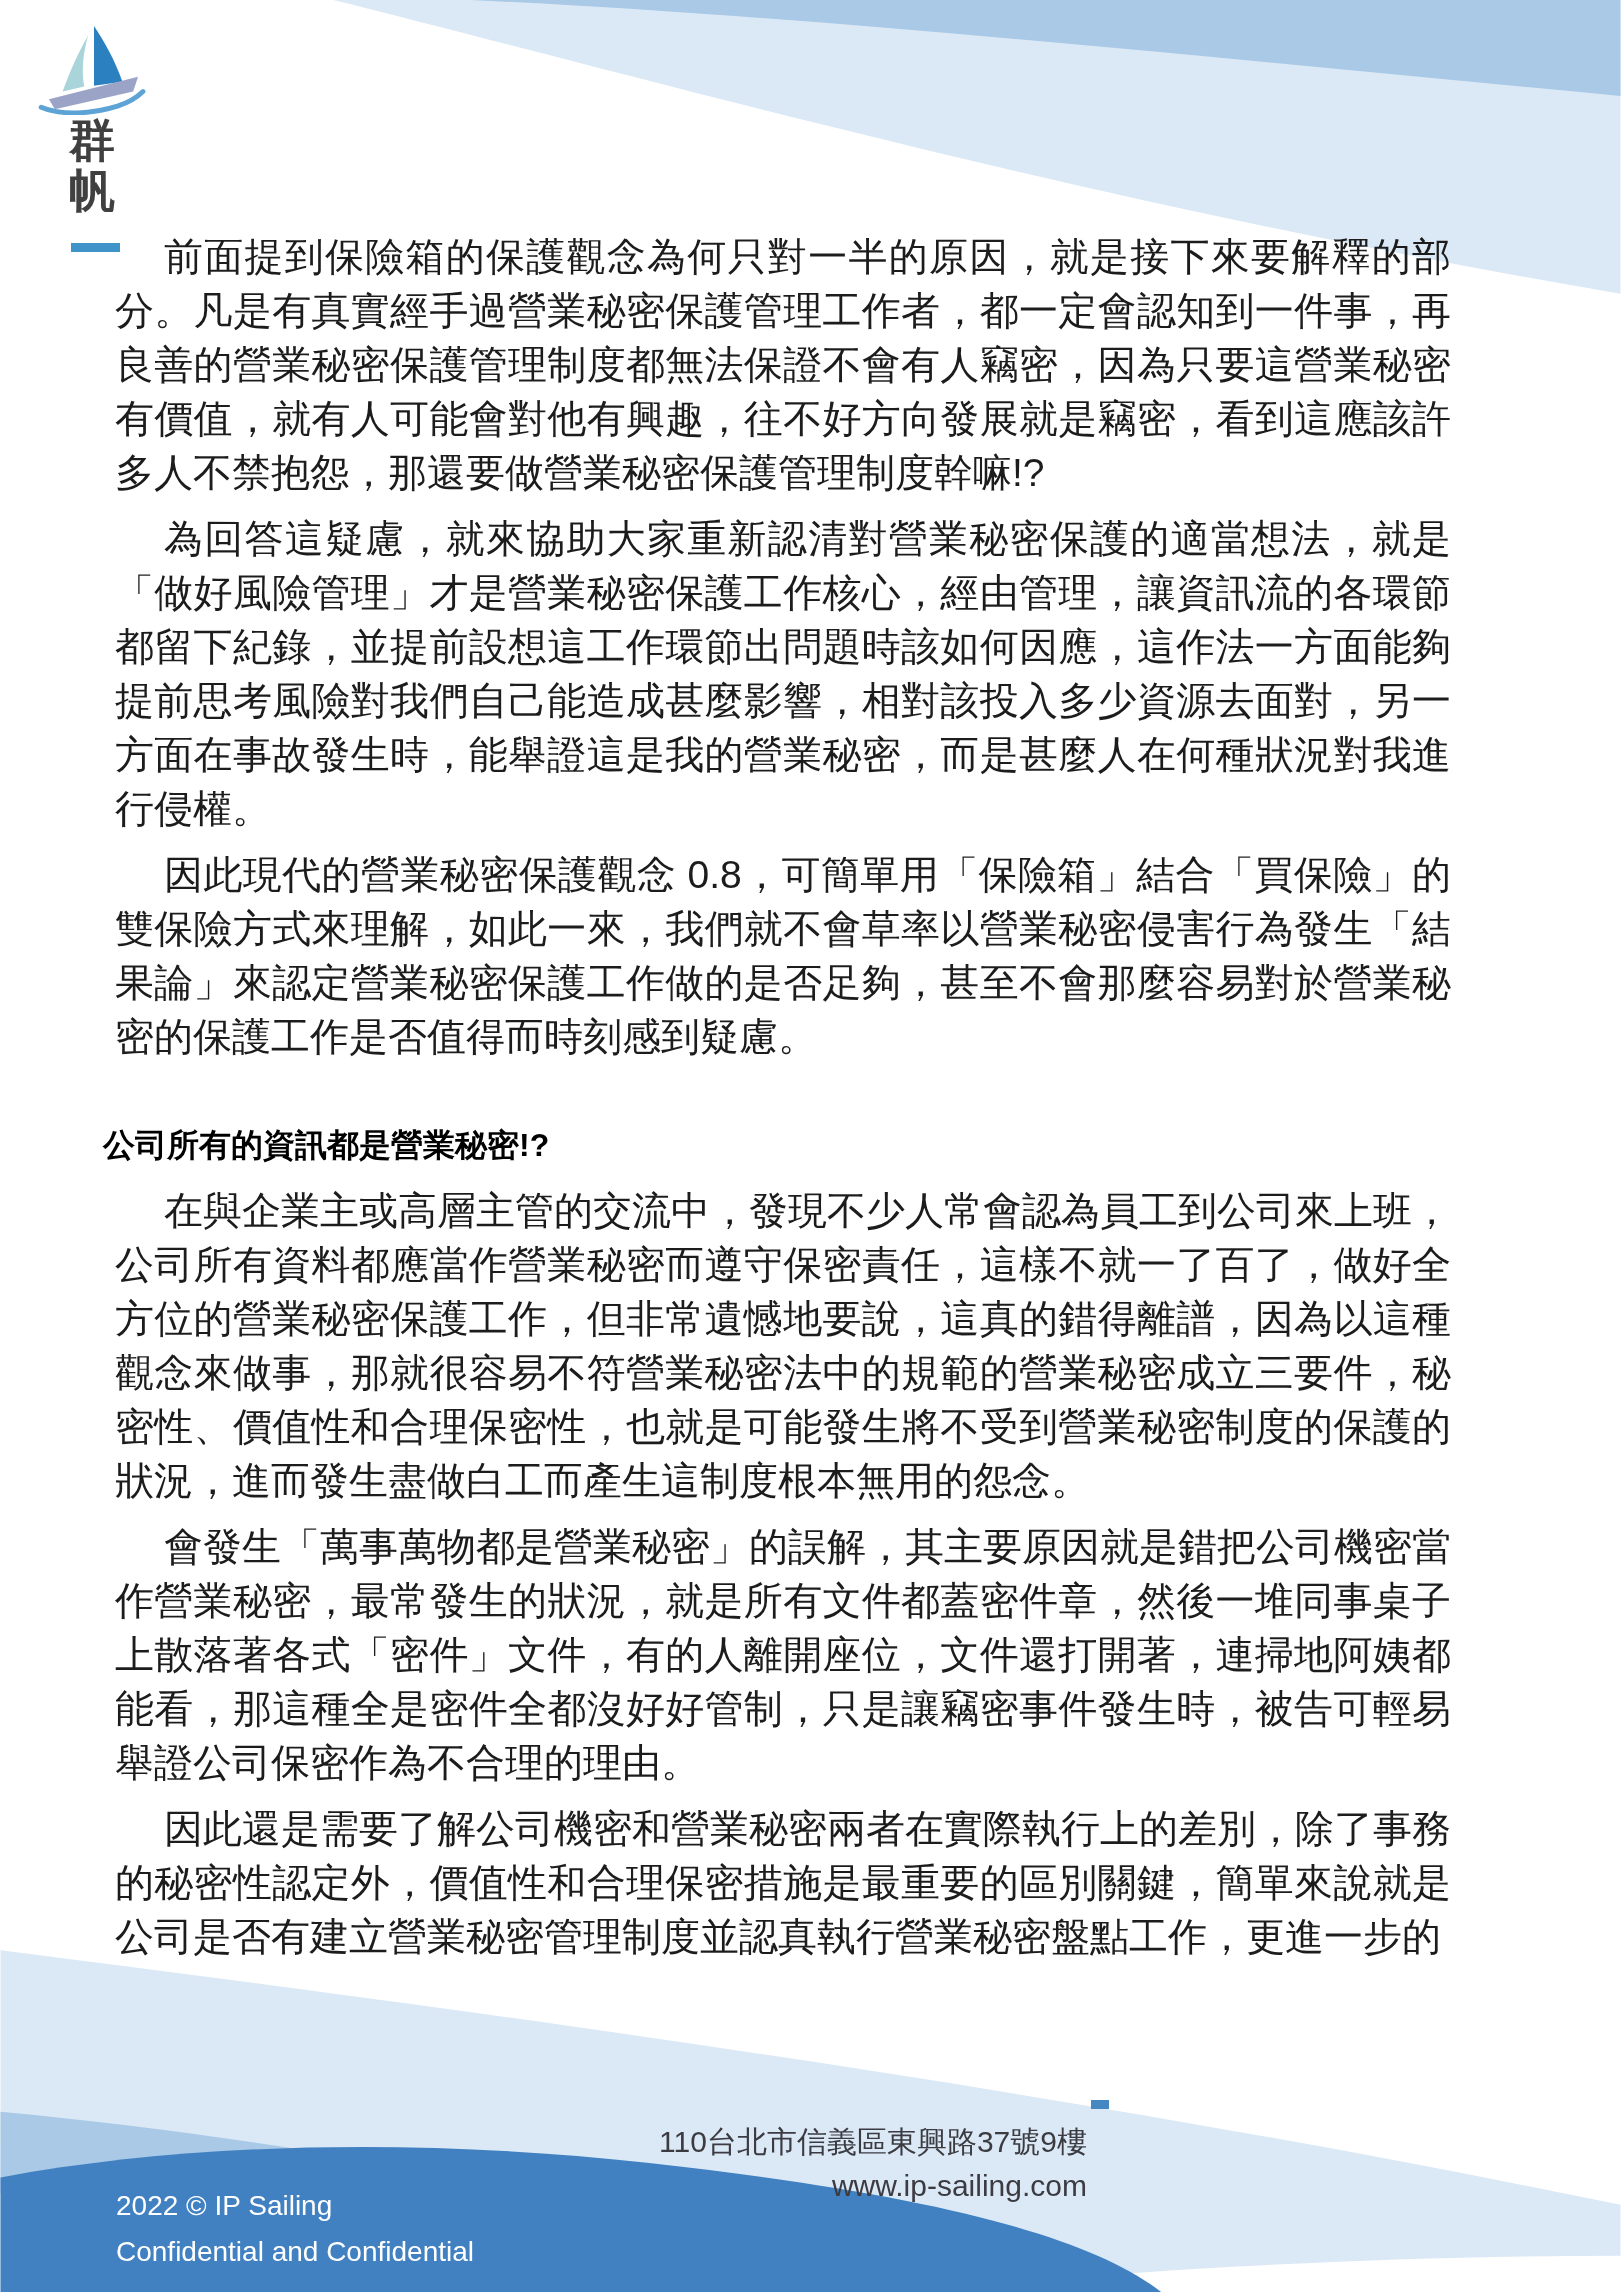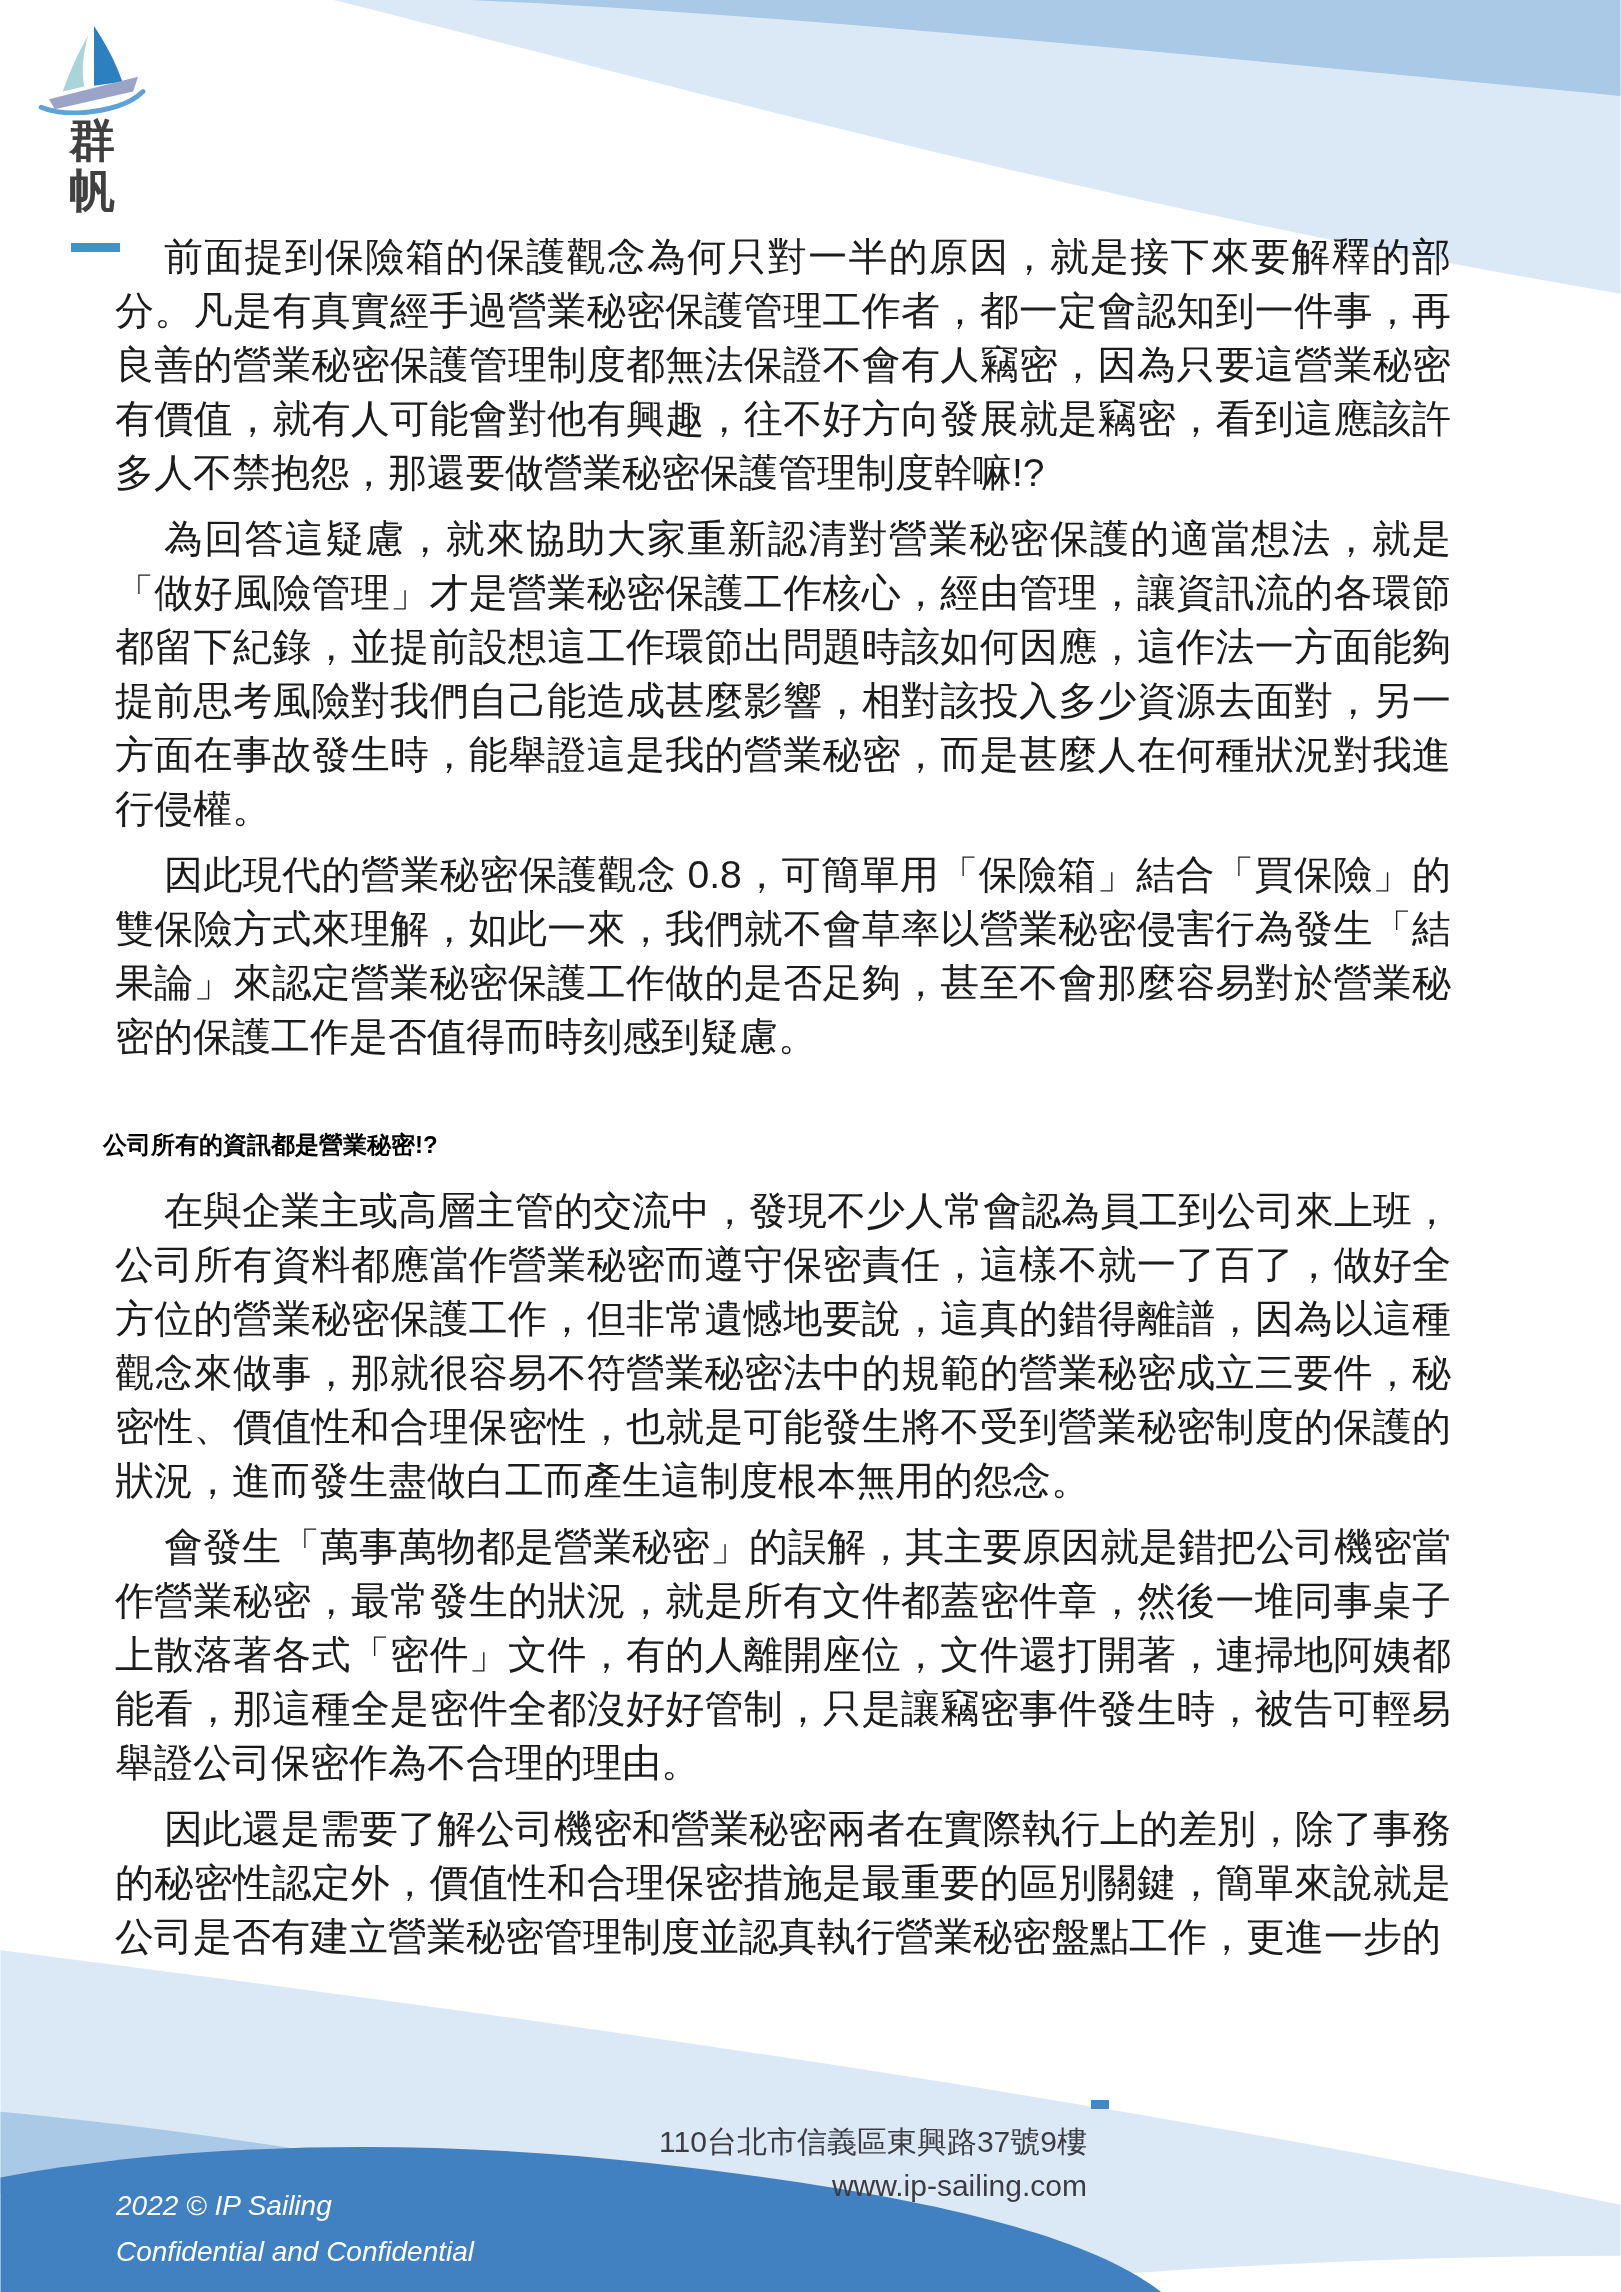--- a/index.html
+++ b/index.html
@@ -29,34 +29,34 @@
   .content{
     position:absolute;left:103px;top:218px;width:1360px;
     color:#1c1c1c;
     font-size:39px;line-height:54px;
     text-align:justify;
     text-justify:inter-character;
   }
   .content p{margin:12px;text-indent:49px;}
   .content h2{
     margin:54px 0 0 0;
-    font-size:24px;line-height:54px;
+    font-size:32px;line-height:54px;
     font-weight:700;color:#000000;
     text-align:left;
   }
 
   
   .footer-dash{position:absolute;left:1091px;top:2100px;width:17.6px;height:8.8px;background:#4587c1;}
   .footer-right{
     position:absolute;right:534px;top:2120px;
     text-align:right;color:#3b3b41;font-size:30px;line-height:44px;
   }
   .footer-left{
     position:absolute;left:116px;top:2183px;
-    color:#ffffff;font-size:28px;line-height:46px;font-style:italic;
+    color:#ffffff;font-size:28px;line-height:46px;
   }
 </style>
 </head>
 <body>
 
 <div class="page">
 
   <svg class="deco deco-top" width="1621" height="333" viewBox="0 0 1654 340">
     <path d="M340,0 L1654,0 L1654,300 C1100,205 680,85 340,0 Z" fill="#dbe9f6"></path>
     <path d="M480,0 L1654,0 L1654,98 C1250,60 830,16 480,0 Z" fill="#a9c9e6"></path>

